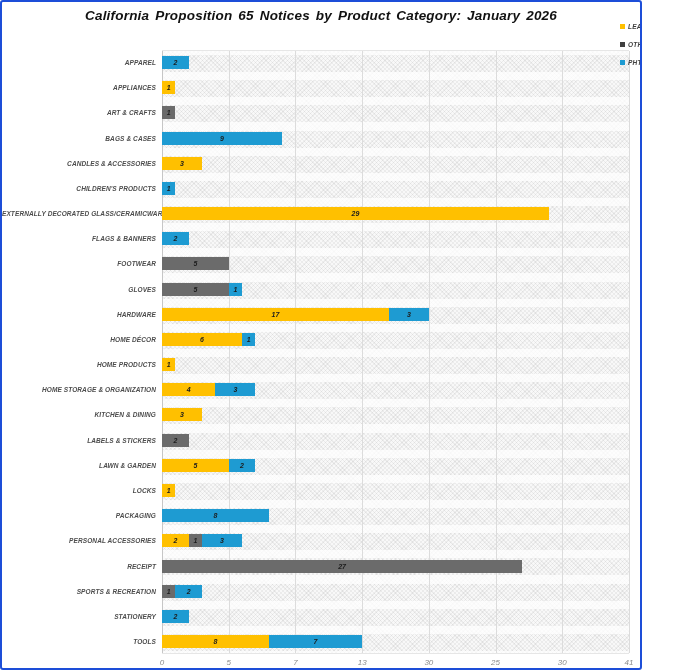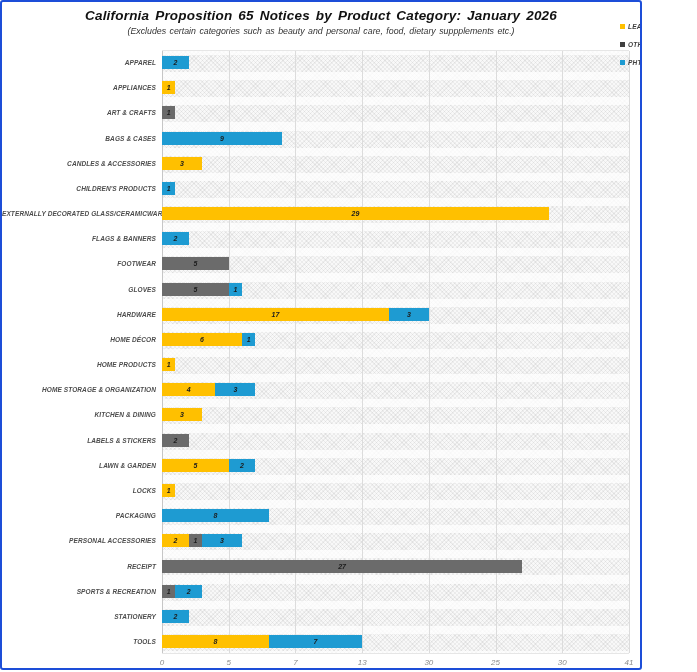--- a/index.html
+++ b/index.html
@@ -88,21 +88,20 @@
     transform:translateX(-50%);
     font-size:8px; color:#8a8a8a;
   }
 </style>
 </head>
 <body>
 
 <div class="frame">
 
   <div class="chart-title">California Proposition 65 Notices by Product Category: January 2026</div>
-  <div class="chart-subtitle">(Excludes certain categories such as beauty and personal care, food, dietary suppplements etc.)</div>
 
   <div class="legend">
     <div class="legend-item">
       <span class="legend-marker" style="background-color: rgb(255, 192, 0);"></span>
       <span class="legend-label">LEAD</span>
     </div>
     <div class="legend-item">
       <span class="legend-marker" style="background-color: rgb(63, 63, 63);"></span>
       <span class="legend-label">OTHER</span>
     </div>

